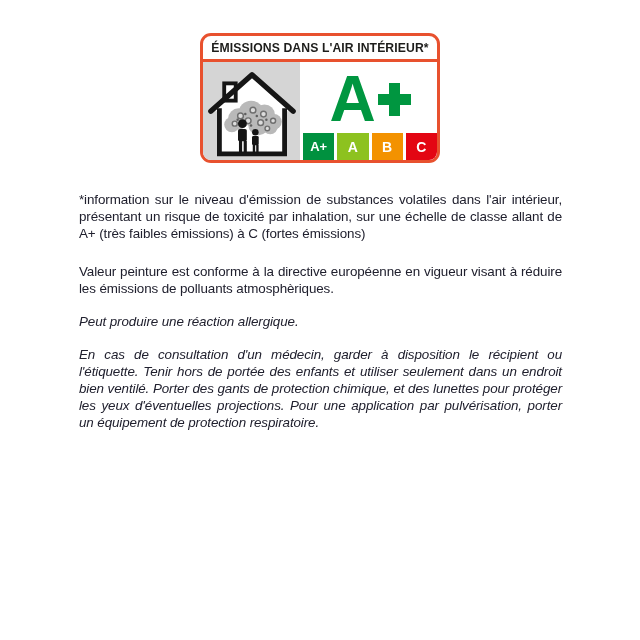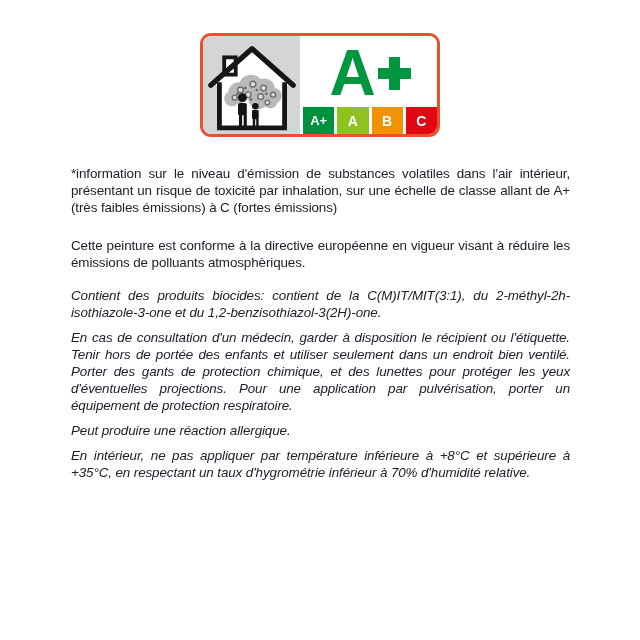--- a/index.html
+++ b/index.html
@@ -117,33 +117,34 @@
 
   
   .text-block {
     margin: 28px 62px 0 63px;
     color: var(--text-color, #20202e);
     font-size: 13.4px;
     line-height: 1.27;
     text-align: justify;
     letter-spacing: -0.1px;
   }
-  .text-block p { margin: 8px; }
+  .text-block p { margin: 16px; }
   .footnote { margin-bottom: 21px !important; }
   .warnings {
     margin-top: 16px;
     font-style: italic;
   }
 </style>
 </head>
 <body>
 
 <div class="page">
 
   <div class="label-card">
+    <div class="label-title">ÉMISSIONS DANS L'AIR INTÉRIEUR*</div>
     <div class="label-body">
       <div class="house-panel">
         <svg width="92" height="90" viewBox="0 0 96 92">
 
           <path d="M48 4 L91 42 L83 42 L83 87 L13 87 L13 42 L5 42 Z" fill="#ffffff"></path>
 
           <rect x="19" y="13" width="12" height="18" fill="#ffffff" stroke="#161616" stroke-width="4"></rect>
 
           <path d="M5 42 L48 4 L91 42" fill="none" stroke="#161616" stroke-width="5.5" stroke-linecap="round" stroke-linejoin="round"></path>
 
@@ -202,23 +203,21 @@
           <div class="scale-box" style="background: rgb(243, 146, 0);">B</div>
           <div class="scale-box" style="background: rgb(227, 6, 19);">C</div>
         </div>
       </div>
     </div>
   </div>
 
   <div class="text-block">
     <p class="footnote">*information sur le niveau d'émission de substances volatiles dans l'air intérieur, présentant un risque de toxicité par inhalation, sur une échelle de classe allant de A+ (très faibles émissions) à C (fortes émissions)</p>
     <div class="regulatory">
-      <p>Cette peinture est conforme à la directive européenne en vigueur visant à réduire les émissions de polluants atmosphèriques.</p>
+      <p>Valeur peinture est conforme à la directive européenne en vigueur visant à réduire les émissions de polluants atmosphèriques.</p>
     </div>
     <div class="warnings">
-      <p>Contient des produits biocides: contient de la C(M)IT/MIT(3:1), du 2-méthyl-2h-isothiazole-3-one et du 1,2-benzisothiazol-3(2H)-one.</p>
+      <p>Peut produire une réaction allergique.</p>
       <p>En cas de consultation d'un médecin, garder à disposition le récipient ou l'étiquette. Tenir hors de portée des enfants et utiliser seulement dans un endroit bien ventilé. Porter des gants de protection chimique, et des lunettes pour protéger les yeux d'éventuelles projections. Pour une application par pulvérisation, porter un équipement de protection respiratoire.</p>
-      <p>Peut produire une réaction allergique.</p>
-      <p>En intérieur, ne pas appliquer par température inférieure à +8°C et supérieure à +35°C, en respectant un taux d'hygrométrie inférieur à 70% d'humidité relative.</p>
     </div>
   </div>
 
 </div>
 
 </body></html>

